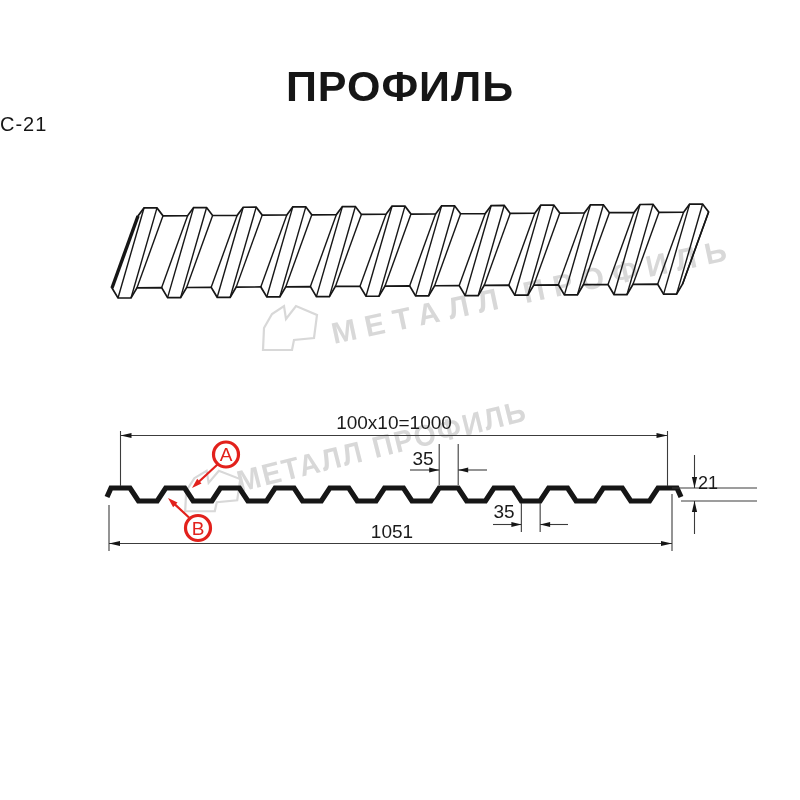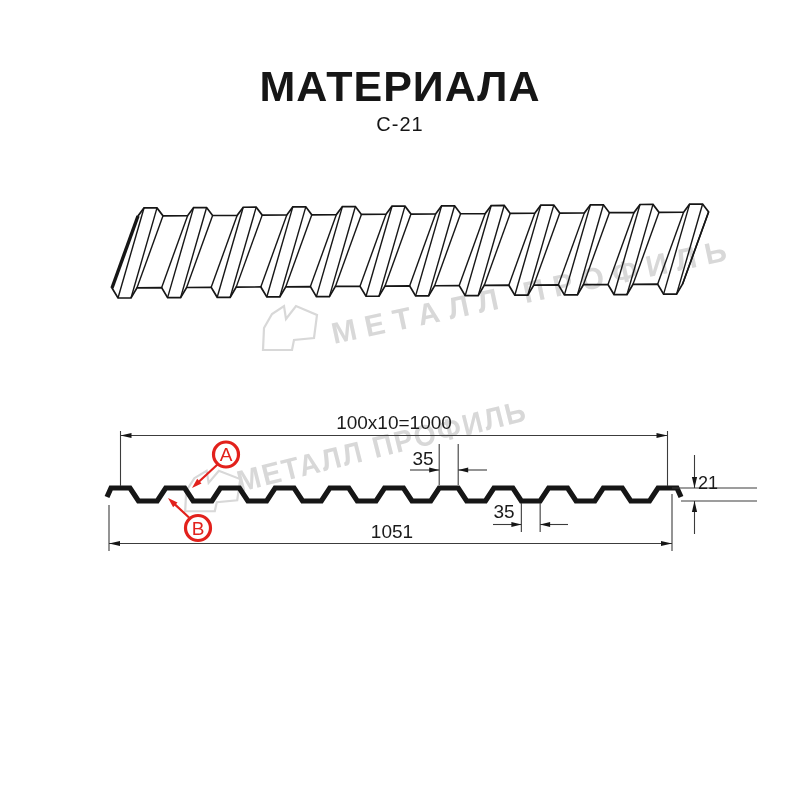--- a/index.html
+++ b/index.html
@@ -1,36 +1,36 @@
 <!DOCTYPE html>
 <html style="--red: #e2211c; --ink: #161616; --wm: #d8d8d8;"><head>
 <meta charset="utf-8">
 <style>
   html,body{margin:0;padding:0;background:#ffffff;}
   .page{position:relative;width:800px;height:800px;background:#fff;overflow:hidden;
         font-family:"Liberation Sans", sans-serif;}
   .title{position:absolute;top:62px;left:0;width:100%;text-align:center;
          font-size:43px;font-weight:bold;letter-spacing:1px;color:var(--ink,#161616);}
-  .subtitle{position:absolute;top:113px;left:0;width:100%;text-align:center;
+  .subtitle{position:absolute;top:113px;left:0;width:100%;text-align:left;
          font-size:20px;font-weight:500;letter-spacing:1px;color:var(--ink,#161616);}
   .caption{position:absolute;top:704px;left:0;width:100%;text-align:center;
          font-size:16px;font-weight:500;letter-spacing:0.8px;color:#1d1d1d;}
   svg{position:absolute;left:0;top:0;}
   .dim{font-family:"Liberation Sans",sans-serif;font-size:19px;fill:#1b1b1b;}
   .dim.small{font-size:18px;}
   .ptlabel{font-family:"Liberation Sans",sans-serif;font-size:19px;fill:var(--red,#e2211c);}
   .wmtext{font-family:"Liberation Sans",sans-serif;font-weight:bold;fill:var(--wm,#d8d8d8);
           letter-spacing:2px;}
 </style>
 </head>
 <body>
 
 <div class="page">
 
-  <div class="title">МАТЕРИАЛА</div>
+  <div class="title">ПРОФИЛЬ</div>
   <div class="subtitle">С-21</div>
 
   <svg width="800" height="800" viewBox="0 0 800 800">
 
     <g>
       <polygon points="10,24 18,10 30,2 32,15 42,2 63,11 60,34 40,36 38,46 9,46" transform="translate(254,304)" fill="none" stroke="var(--wm,#d8d8d8)" stroke-width="2.2"></polygon>
       <text class="wmtext" x="0" y="0" font-size="30" textLength="405" lengthAdjust="spacing" transform="translate(334,344) rotate(-12)">МЕТАЛЛ ПРОФИЛЬ</text>
     </g>
     <g>
       <polygon points="10,24 18,10 30,2 32,15 42,2 63,11 60,34 40,36 38,46 9,46" transform="translate(176,469) scale(1.02,0.92)" fill="none" stroke="var(--wm,#d8d8d8)" stroke-width="2.2"></polygon>

